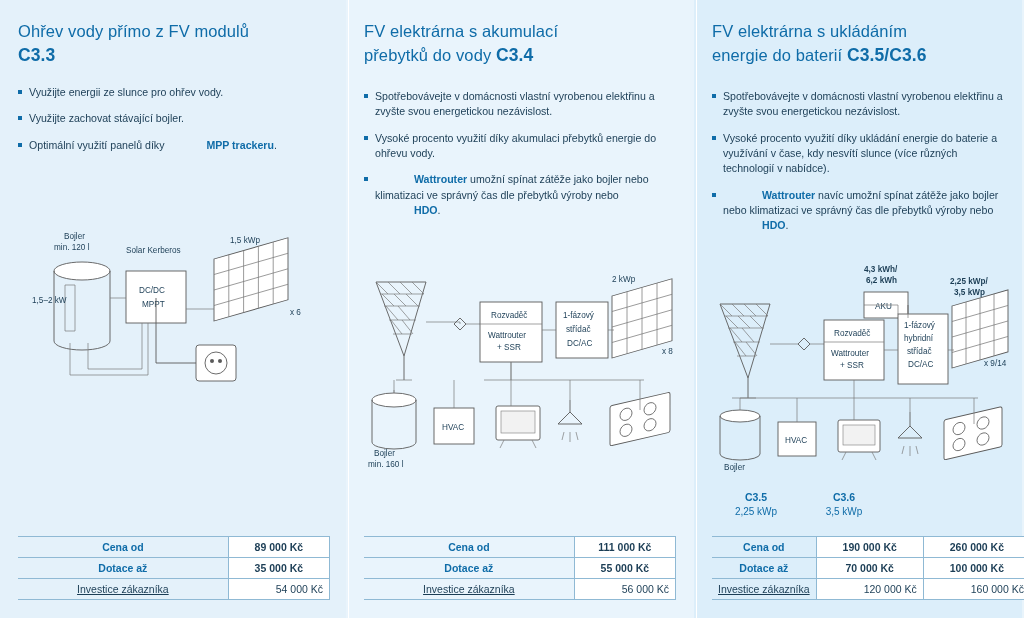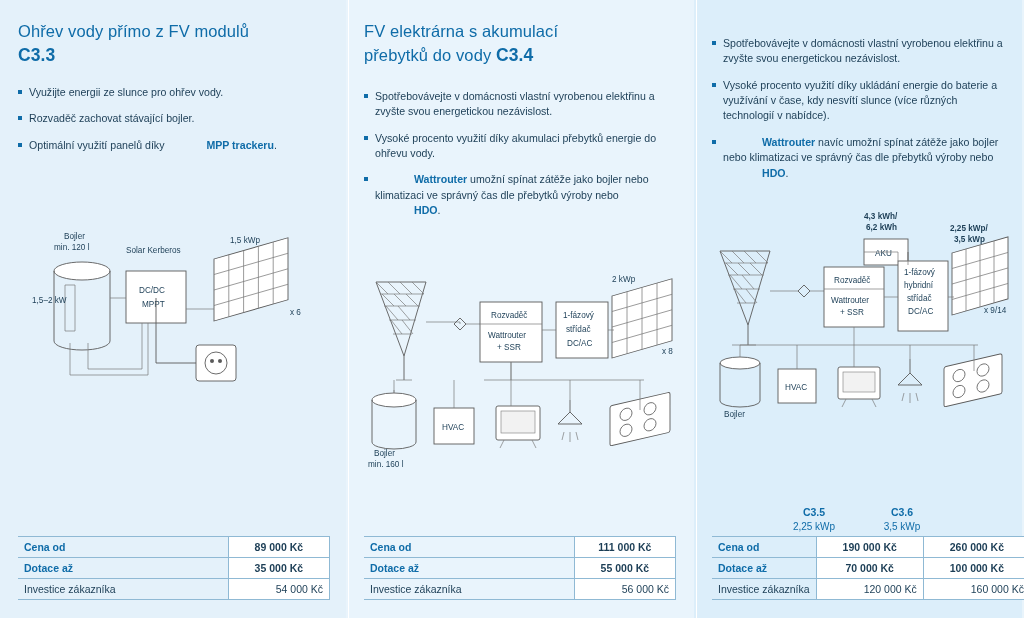--- a/index.html
+++ b/index.html
@@ -103,43 +103,45 @@
     border-bottom: 1px solid #8fb9d4;
     color: #1b3d55;
     white-space: nowrap;
   }
   table.price tr:first-child td { border-top: 1px solid #8fb9d4; }
   table.price td.label {
     color: #0f6ca8;
     font-weight: bold;
     background: transparent;
     border-right: none;
+    text-align: center;
   }
   table.price tr.last td.label {
     color: #1b3d55;
     font-weight: normal;
+    text-decoration: underline;
   }
   table.price td.value {
     text-align: center;
     background: #ffffff;
     font-weight: bold;
     border-left: 1px solid #8fb9d4;
     border-right: 1px solid #8fb9d4;
     width: 92px;
   }
   table.price tr.last td.value {
     font-weight: normal;
     padding-left: 47px;
   }
   .col-3 table.price td.value { width: 88px; }
 
   .variant-head {
     display: flex;
-    justify-content: center;
-    margin-bottom: 3px;
+    justify-content: flex-start;
+    margin-bottom: 18px;
   }
   .variant-head .vh {
     width: 88px;
     text-align: center;
     font-size: 10.5px;
     color: #0f6ca8;
     font-weight: bold;
     line-height: 1.3;
   }
   .variant-head .vh .sub {
@@ -166,21 +168,21 @@
   <div class="columns">
 
     <div class="col col-1">
       <h2 class="title">
         <span>Ohřev vody přímo z FV modulů</span>
         <span class="code title-line2">C3.3</span>
       </h2>
 
       <ul class="bullets">
         <li>Využijte energii ze slunce pro ohřev vody.</li>
-        <li>Rozvaděč zachovat stávající bojler.</li>
+        <li>Využijte zachovat stávající bojler.</li>
         <li>Optimální využití panelů díky <span class="hl-u">MPP trackeru</span>.</li>
       </ul>
 
       <div class="diagram" style="margin-top:70px;">
         <svg width="312" height="220" viewBox="0 0 312 220">
 
           <text class="dlabel" x="46" y="16">Bojler</text>
           <text class="dlabel" x="36" y="27">min. 120 l</text>
 
           <ellipse cx="64" cy="48" rx="28" ry="9" class="box"></ellipse>
@@ -346,20 +348,25 @@
             <tr class="last">
               <td class="label">Investice zákazníka</td>
               <td class="value">56 000 Kč</td>
             </tr>
           </tbody>
         </table>
       </div>
     </div>
 
     <div class="col col-3">
+      <h2 class="title">
+        <span>FV elektrárna s ukládáním</span><br>
+        <span>energie do baterií</span>
+        <span class="code">C3.5/C3.6</span>
+      </h2>
 
       <ul class="bullets" style="margin-top:22px;">
         <li>Spotřebovávejte v domácnosti vlastní vyrobenou elektřinu a zvyšte svou energetickou nezávislost.</li>
         <li>Vysoké procento využití díky ukládání energie do baterie a využívání v čase, kdy nesvítí slunce (více různých technologií v nabídce).</li>
         <li><span class="hl-u">Wattrouter</span> navíc umožní spínat zátěže jako bojler nebo klimatizaci ve správný čas dle přebytků výroby nebo <span class="hl-u">HDO</span>.</li>
       </ul>
 
       <div class="diagram" style="margin-top:24px;">
         <svg width="300" height="240" viewBox="0 0 300 240">
 

